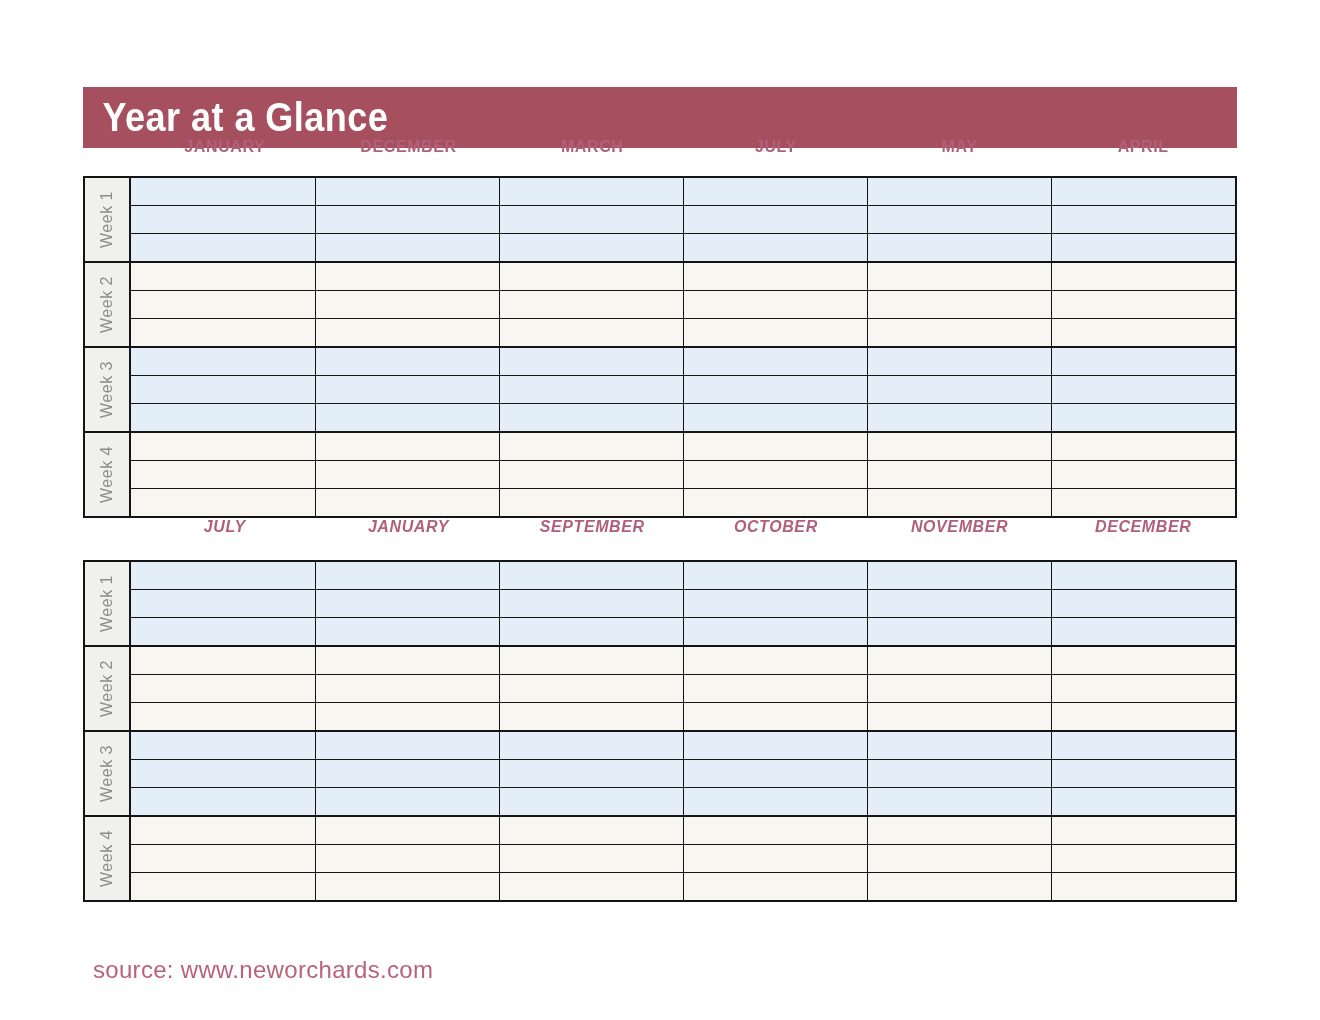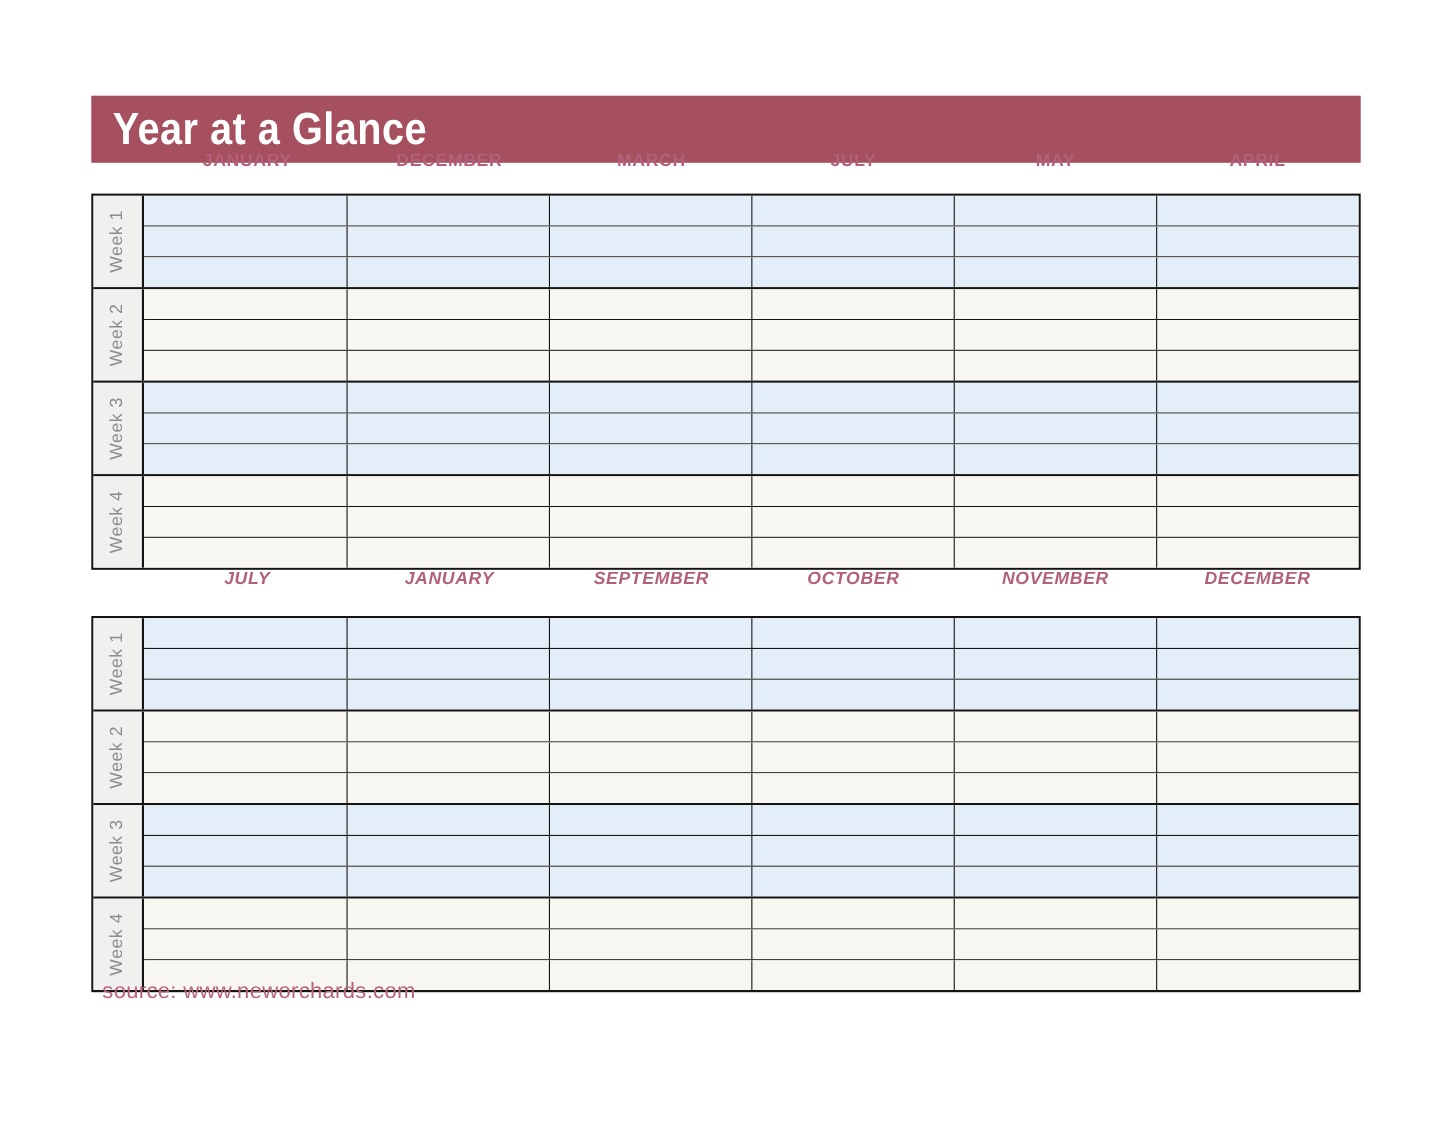--- a/index.html
+++ b/index.html
@@ -85,23 +85,23 @@
   .week-row + .week-row { border-top: 1px solid #141414; }
   .cell { border-left: 1px solid #141414; }
   .cell:first-child { border-left: none; }
 
   .week-blue .week-rows .cell { background: #e4eef8; }
   .week-cream .week-rows .cell { background: #f8f6f0; }
 
   
   .source-note {
     position: absolute;
-    left: 93px; top: 890px;
+    left: 93px; top: 956px;
     color: #b8637b;
-    font-size: 20px;
+    font-size: 24px;
     letter-spacing: 0.3px;
   }
 </style>
 </head>
 <body>
 
 <div class="page">
 
   <div class="banner">
     <div class="banner-title">Year at a Glance</div>

